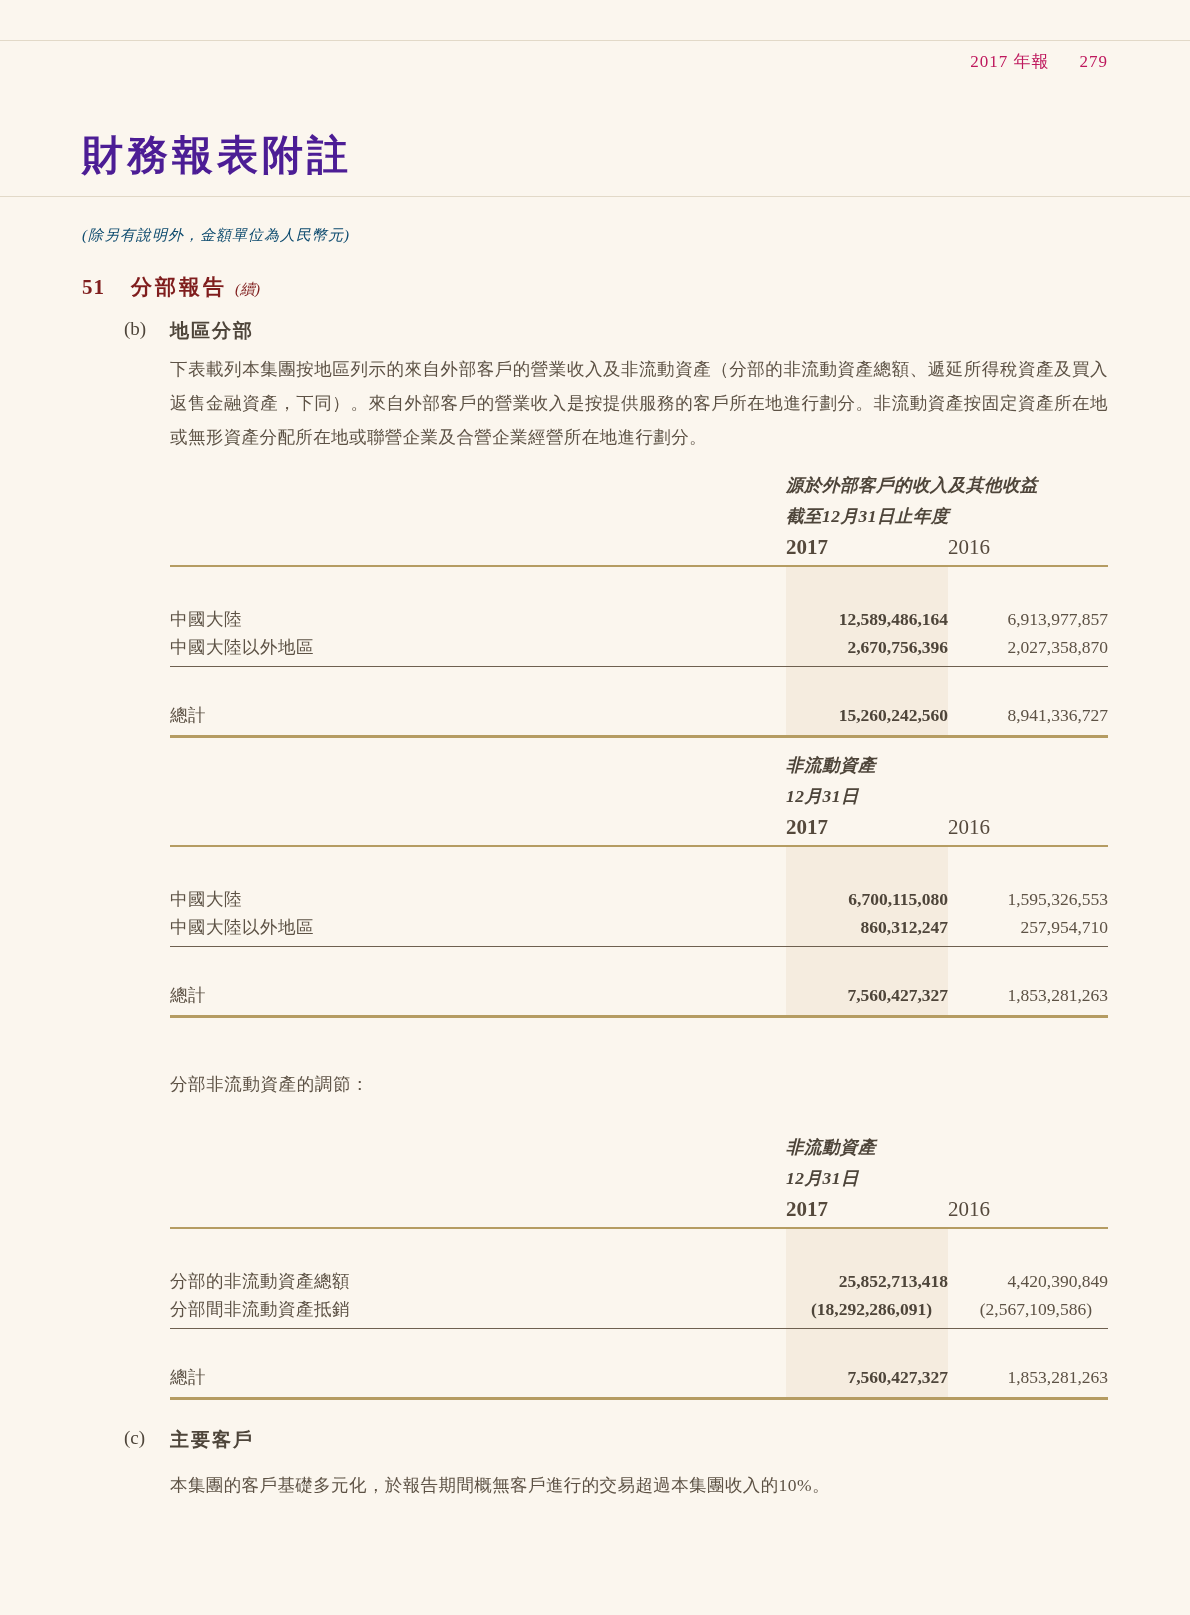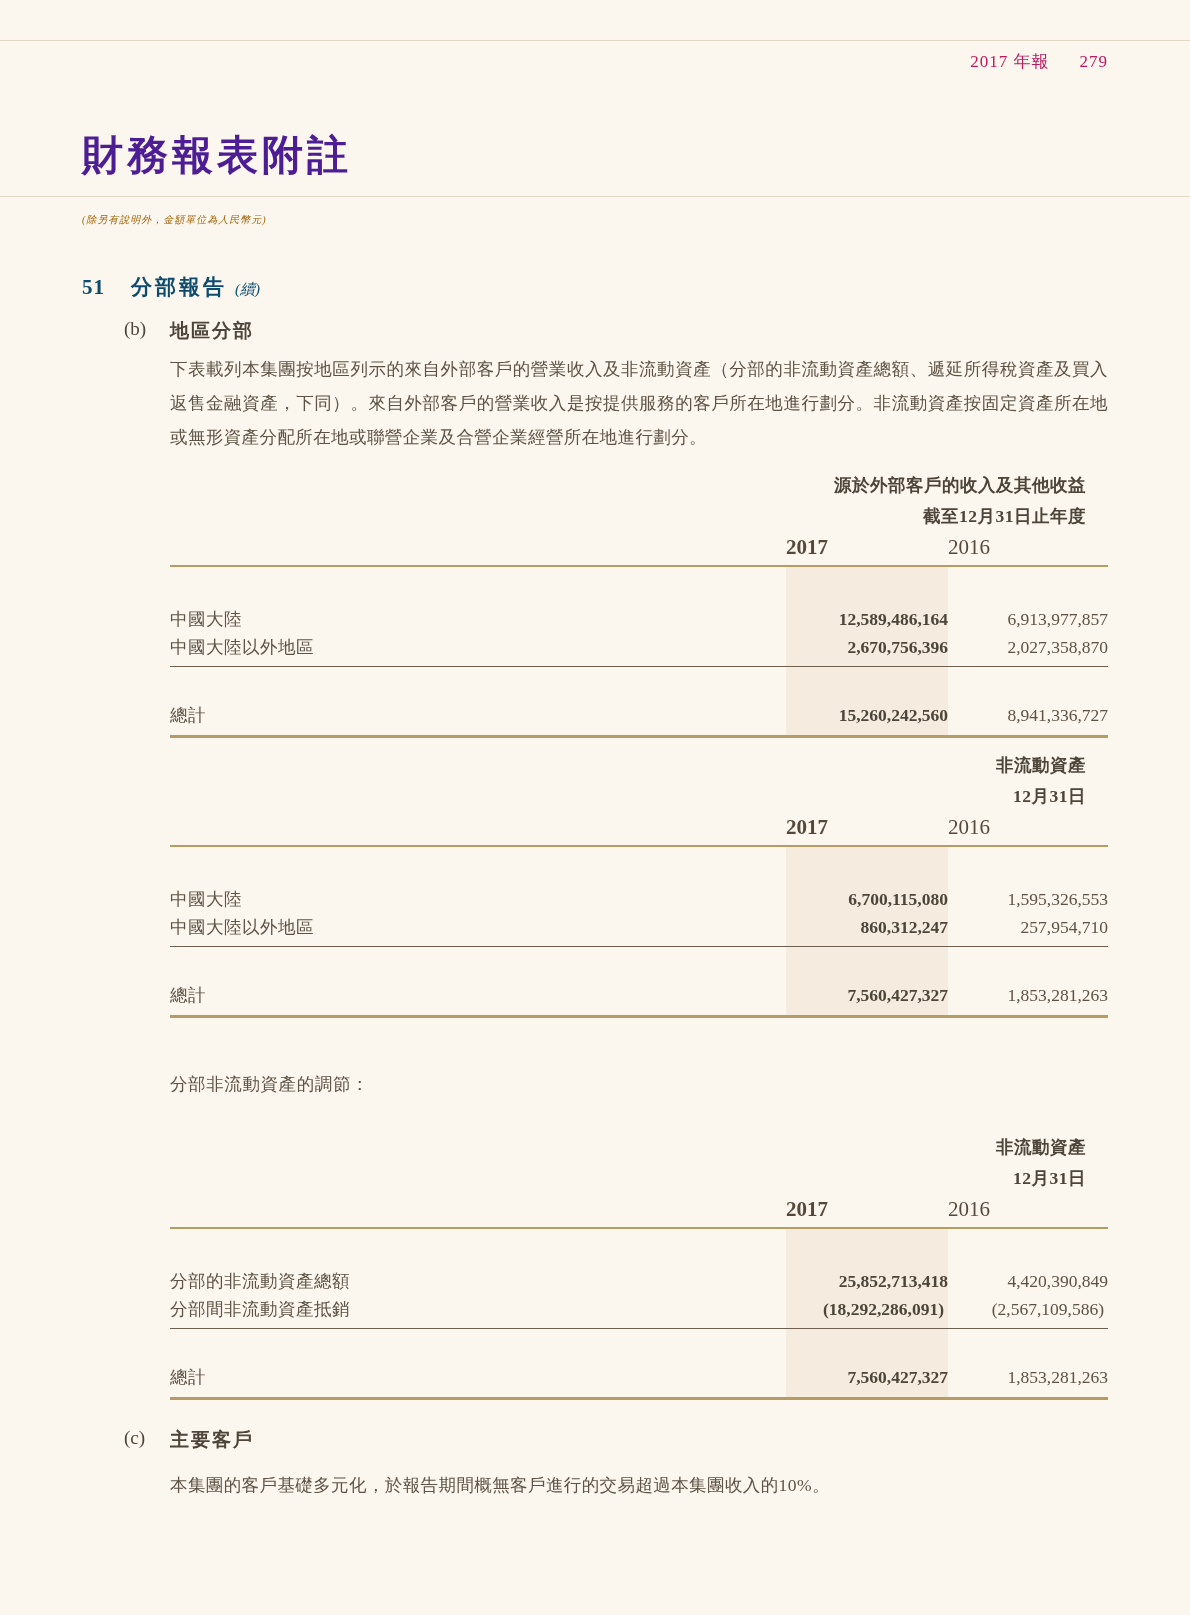--- a/index.html
+++ b/index.html
@@ -20,25 +20,25 @@
     position:absolute; top:50px; right:82px;
     font-size:17px; color:#be185d; letter-spacing:1px;
   }
   .page-head .pn { margin-left:30px; }
 
   .doc-title {
     position:absolute; top:128px; left:82px;
     font-size:41px; font-weight:700; color:#4c1d95; letter-spacing:4px;
   }
   .subtitle {
-    position:absolute; top:213px; left:82px;
-    font-style:italic; font-size:10px; color:#a16207; letter-spacing:1px;
-  }
-
-  .section-head { position:absolute; top:273px; left:82px; color:#0c4a6e; }
+    position:absolute; top:226px; left:82px;
+    font-style:italic; font-size:15px; color:#0c4a6e; letter-spacing:1px;
+  }
+
+  .section-head { position:absolute; top:273px; left:82px; color:#7f1d1d; }
   .section-head .num { font-size:21px; font-weight:700; letter-spacing:1px; }
   .section-head .ttl { font-size:21px; font-weight:700; margin-left:26px; letter-spacing:3px; }
   .section-head .cont { font-size:15px; font-style:italic; margin-left:8px; }
 
   .sub-head { position:absolute; color:#4e453a; }
   .sub-head .lbl { position:absolute; left:124px; top:0; font-size:19px; color:#4e453a; }
   .sub-head .ttl { position:absolute; left:170px; top:0; font-size:19px; font-weight:700; letter-spacing:2px; white-space:nowrap; }
   .sub-b { top:318px; left:0; width:1190px; height:30px; }
   .sub-c { top:1427px; left:0; width:1190px; height:30px; }
 
@@ -52,40 +52,41 @@
   .recon-label { position:absolute; top:1072px; left:170px; font-size:17.5px; color:#5d5245; letter-spacing:0.6px; }
 
   
   .fintable { position:absolute; left:170px; width:938px; }
   .t1 { top:470px; }
   .t2 { top:750px; }
   .t3 { top:1132px; }
 
   .t-head { width:938px; }
   .t-head .span-center {
-    margin-left:616px; width:300px; text-align:right;
+    margin-left:616px; width:300px; text-align:left;
     font-weight:700; color:#4e453a; font-size:17.5px; line-height:31px; letter-spacing:0.5px;
     white-space:nowrap;
+    font-style:italic;
   }
   .years { display:grid; grid-template-columns:616px 162px 160px; line-height:30px; }
   .years .y { padding-right:12px; font-size:21px; color:#55493c; }
   .years .y.cur { font-weight:700; }
 
   .gold-rule { height:2px; background:#b59c62; margin-top:3px; }
   .t-body { position:relative; }
   .t-body::before {
     content:""; position:absolute; left:616px; top:0; bottom:0; width:162px;
     background:#f5ecdf;
   }
   .t-body > * { position:relative; }
   .trow { display:grid; grid-template-columns:616px 162px 160px; line-height:28px; font-size:17.5px; }
   .trow .lab { color:#5d5245; letter-spacing:0.5px; }
   .trow .num { text-align:right; font-variant-numeric:tabular-nums; }
   .trow .num.cur { font-weight:700; color:#4e453a; }
-  .trow .num.neg { padding-right:4px; }
+  .trow .num.neg { padding-right:16px; }
   .spacer-lg { height:38px; }
   .spacer-md { height:34px; }
   .thin-rule { height:1px; background:#6e6050; margin-top:5px; }
   .thick-rule { height:3px; background:#b59c62; margin-top:6px; }
 </style>
 </head>
 <body>
 
 <div class="page">
 

